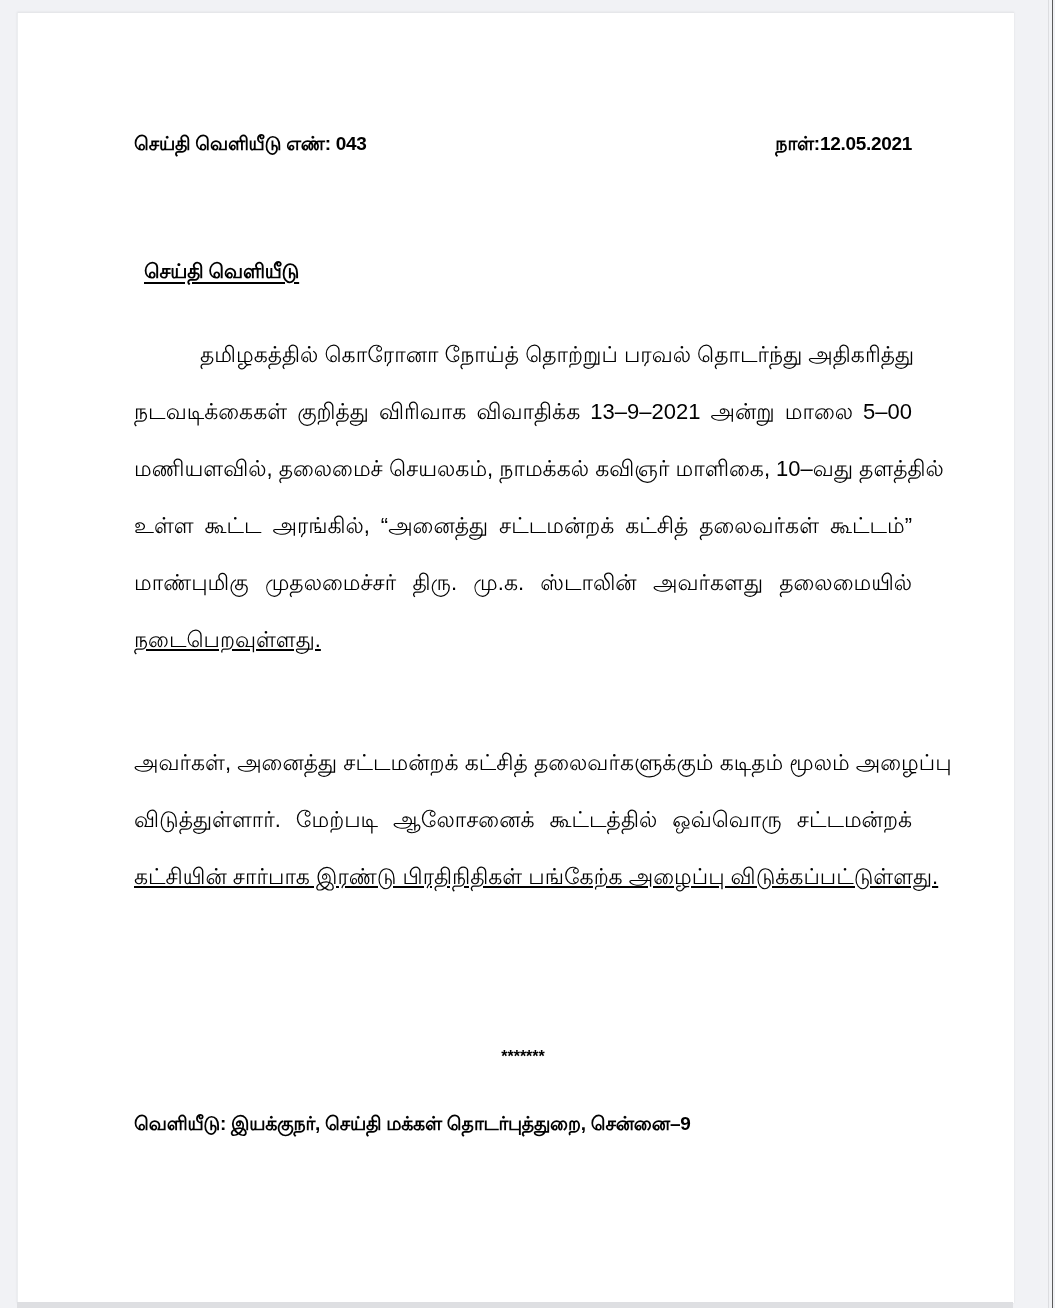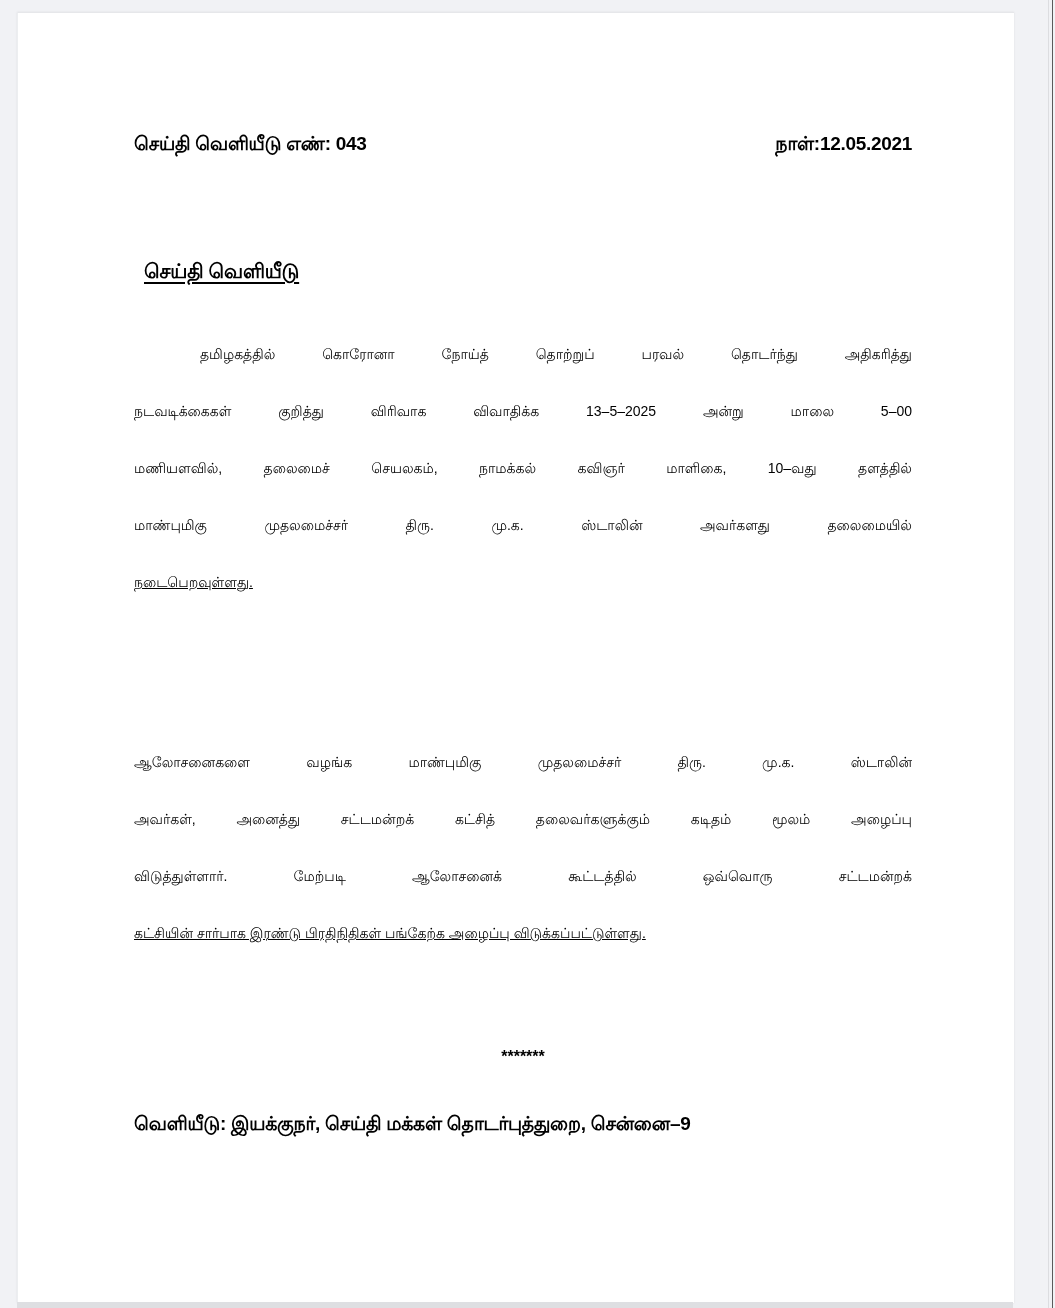--- a/index.html
+++ b/index.html
@@ -80,21 +80,21 @@
       font-size: 20px;
       text-decoration: underline;
       text-underline-offset: 4px;
       letter-spacing: -0.3px;
       margin-top: 24px;
     }
     .para {
       position: absolute;
       left: 0;
       width: 778px;
-      font-size: 14px;
+      font-size: 22px;
       line-height: 57px;
       text-align: justify;
       text-align-last: left;
     }
     .para .line {
       display: block;
       text-align: justify;
       text-align-last: justify;
       white-space: nowrap;
     }
@@ -135,28 +135,28 @@
 
       <div class="header-row">
         <span>செய்தி வெளியீடு எண்: 043</span>
         <span>நாள்:12.05.2021</span>
       </div>
 
       <div class="title">செய்தி வெளியீடு</div>
 
       <div class="para p1">
         <span class="line indent">தமிழகத்தில் கொரோனா நோய்த் தொற்றுப் பரவல் தொடர்ந்து அதிகரித்து</span>
-        <span class="line">நடவடிக்கைகள் குறித்து விரிவாக விவாதிக்க 13–5–2025 அன்று மாலை 5–00</span>
+        <span class="line">நடவடிக்கைகள் குறித்து விரிவாக விவாதிக்க 13–9–2021 அன்று மாலை 5–00</span>
         <span class="line">மணியளவில், தலைமைச் செயலகம், நாமக்கல் கவிஞர் மாளிகை, 10–வது தளத்தில்</span>
+        <span class="line">உள்ள கூட்ட அரங்கில், “அனைத்து சட்டமன்றக் கட்சித் தலைவர்கள் கூட்டம்”</span>
         <span class="line">மாண்புமிகு முதலமைச்சர் திரு. மு.க. ஸ்டாலின் அவர்களது தலைமையில்</span>
         <span class="line last">நடைபெறவுள்ளது.</span>
       </div>
 
       <div class="para p2">
-        <span class="line">ஆலோசனைகளை வழங்க மாண்புமிகு முதலமைச்சர் திரு. மு.க. ஸ்டாலின்</span>
         <span class="line">அவர்கள், அனைத்து சட்டமன்றக் கட்சித் தலைவர்களுக்கும் கடிதம் மூலம் அழைப்பு</span>
         <span class="line">விடுத்துள்ளார்.  மேற்படி ஆலோசனைக் கூட்டத்தில் ஒவ்வொரு சட்டமன்றக்</span>
         <span class="line last">கட்சியின் சார்பாக இரண்டு பிரதிநிதிகள் பங்கேற்க அழைப்பு விடுக்கப்பட்டுள்ளது.</span>
       </div>
 
       <div class="stars">*******</div>
 
       <div class="footer">வெளியீடு: இயக்குநர், செய்தி மக்கள் தொடர்புத்துறை, சென்னை–9</div>
 
     </div>

